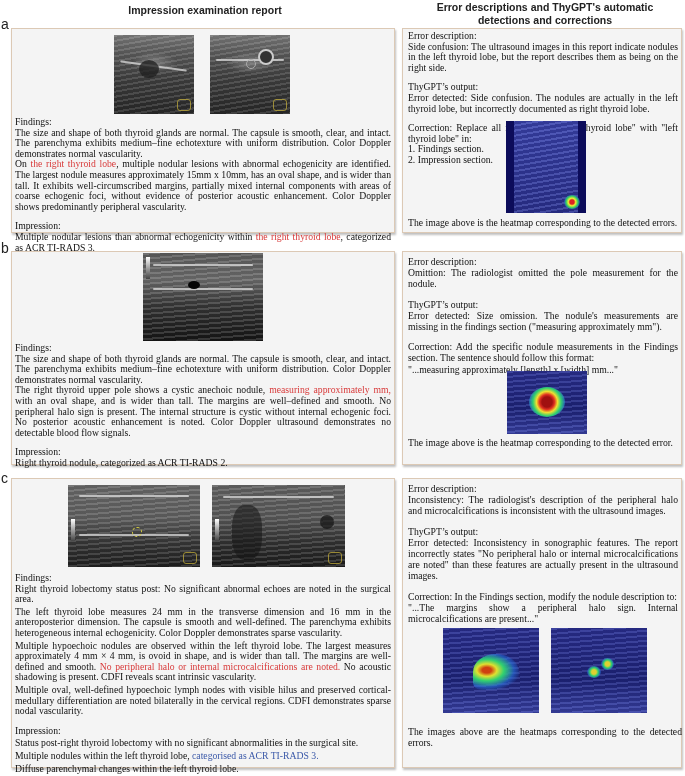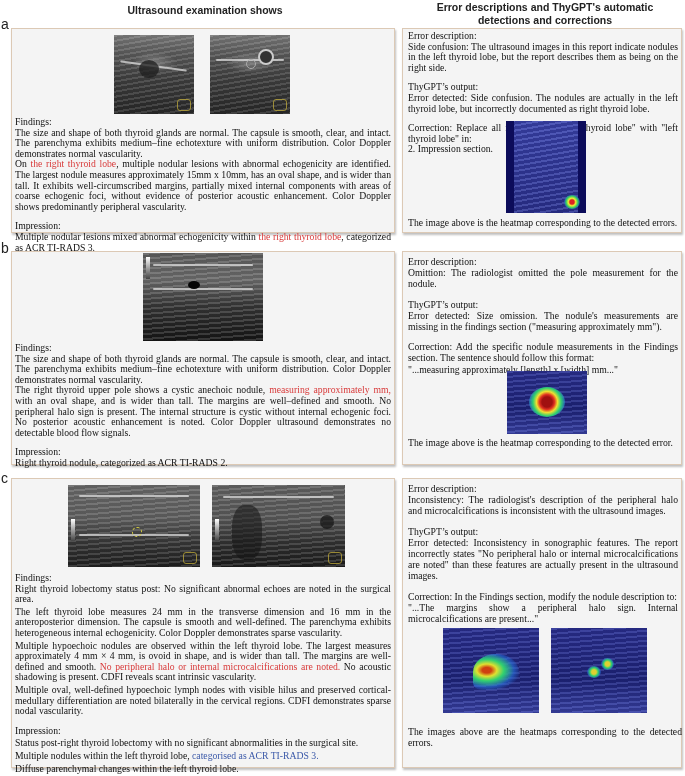--- a/index.html
+++ b/index.html
@@ -44,21 +44,21 @@
     position: absolute; overflow: hidden;
     background:
       repeating-linear-gradient(175deg, rgba(120,130,220,0.25) 0 2px, rgba(20,20,90,0.2) 2px 5px),
       linear-gradient(#2a2f8a, #1c2272 60%, #3a43a0);
   }
   .blob { position: absolute; border-radius: 50%; }
 </style>
 </head>
 <body>
 
-<div class="col-title" style="left:40px; top:4px; width:330px;">Ultrasound examination shows</div>
+<div class="col-title" style="left:40px; top:4px; width:330px;">Impression examination report</div>
 <div class="col-title" style="left:410px; top:1px; width:270px;">Error descriptions and ThyGPT's automatic detections and corrections</div>
 
 <div class="panel-letter" style="top:16px;">a</div>
 
 <div class="panel" style="left:11px; top:28px; width:384px; height:205px;">
   <div class="us-img" style="left:102px; top:6px; width:80px; height:79px;">
     <div class="tissue"></div>
     <div class="band" style="top:38%; transform:rotate(8deg);"></div>
     <div class="blob" style="left:25px; top:25px; width:20px; height:18px; background:rgba(30,30,30,.75);"></div>
     <div class="probe"></div>
@@ -69,33 +69,34 @@
     <div class="blob" style="left:48px; top:14px; width:16px; height:16px; border:2px solid #ccc; background:#333;"></div>
     <div class="blob" style="left:36px; top:24px; width:10px; height:10px; border:1px solid #aaa;"></div>
     <div class="probe"></div>
   </div>
   <div class="txt" style="position:absolute; left:3px; top:88px; width:376px;">
     <p class="bold">Findings:</p>
     <p>The size and shape of both thyroid glands are normal. The capsule is smooth, clear, and intact. The parenchyma exhibits medium–fine echotexture with uniform distribution. Color Doppler demonstrates normal vascularity.</p>
     <p><span>On </span><span class="red">the right thyroid lobe</span><span>, multiple nodular lesions with abnormal echogenicity are identified. The largest nodule measures approximately 15mm x 10mm, has an oval shape, and is wider than tall. It exhibits well-circumscribed margins, partially mixed internal components with areas of coarse echogenic foci, without evidence of posterior acoustic enhancement. Color Doppler shows predominantly peripheral vascularity.</span></p>
     <div class="gap"></div>
     <p class="bold">Impression:</p>
-    <p><span>Multiple nodular lesions mixed abnormal echogenicity within </span><span class="red">the right thyroid lobe</span><span>, categorized as ACR TI-RADS 3.</span></p>
+    <p><span>Multiple nodular lesions than abnormal echogenicity within </span><span class="red">the right thyroid lobe</span><span>, categorized as ACR TI-RADS 3.</span></p>
   </div>
 </div>
 
 <div class="panel" style="left:402px; top:28px; width:280px; height:205px;">
   <div class="txt" style="position:absolute; left:5px; top:2px; width:270px;">
     <p class="bold">Error description:</p>
     <p>Side confusion: The ultrasound images in this report indicate nodules in the left thyroid lobe, but the report describes them as being on the right side.</p>
     <div class="gap"></div>
     <p class="bold">ThyGPT’s output:</p>
     <p>Error detected: Side confusion. The nodules are actually in the left thyroid lobe, but incorrectly documented as right thyroid lobe.</p>
     <div class="gap"></div>
     <p>Correction: Replace all instances of "right thyroid lobe" with "left thyroid lobe" in:</p>
+    <p>1. Findings section.</p>
     <p>2. Impression section.</p>
   </div>
   <div class="heat" style="left:103px; top:92px; width:80px; height:92px; background:linear-gradient(90deg,#0c0c5a 0 10%, transparent 10% 90%, #0c0c5a 90%), repeating-linear-gradient(170deg, rgba(140,150,230,0.25) 0 2px, rgba(20,20,90,0.2) 2px 5px), linear-gradient(#3b44a8, #2a3088);">
     <div class="blob" style="left:58px; top:74px; width:16px; height:14px; background:radial-gradient(circle,#d22 0 20%, #ee3 35%, #3c6 55%, rgba(40,80,220,.6) 75%, transparent 85%);"></div>
   </div>
   <div class="txt" style="position:absolute; left:5px; top:189px; width:270px;">The image above is the heatmap corresponding to the detected errors.</div>
 </div>
 
 <div class="panel-letter" style="top:240px;">b</div>
 

